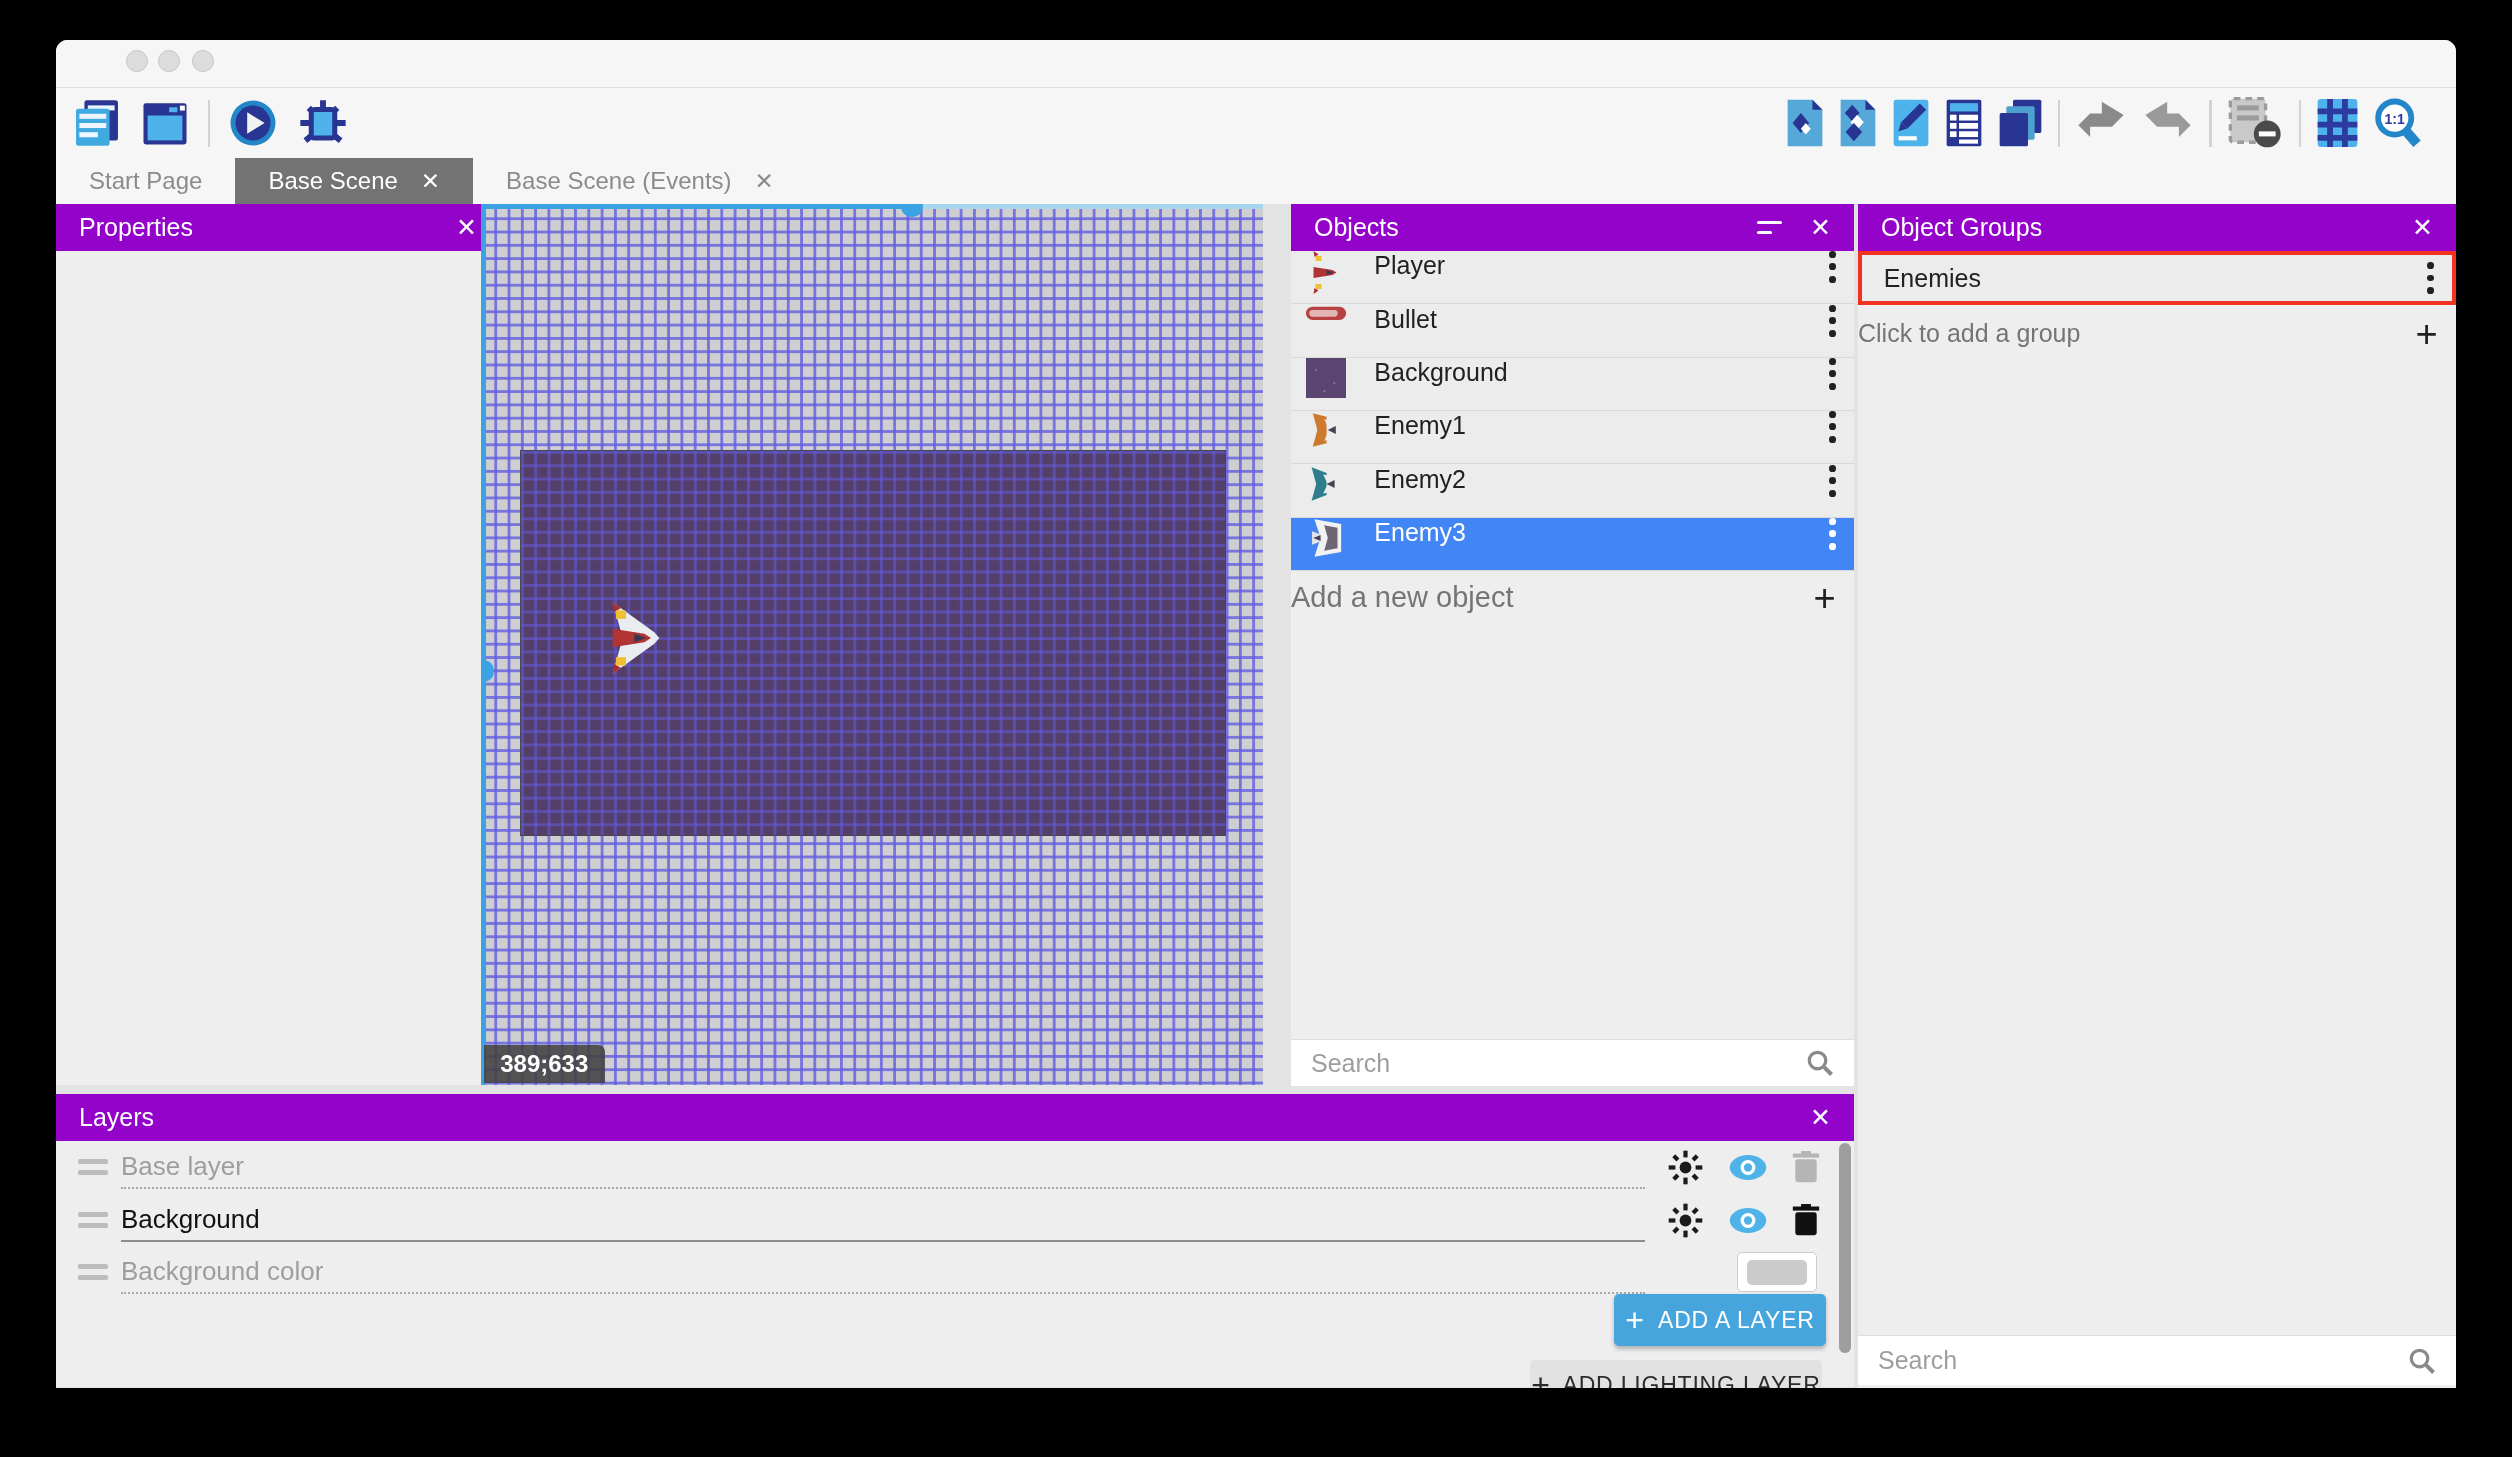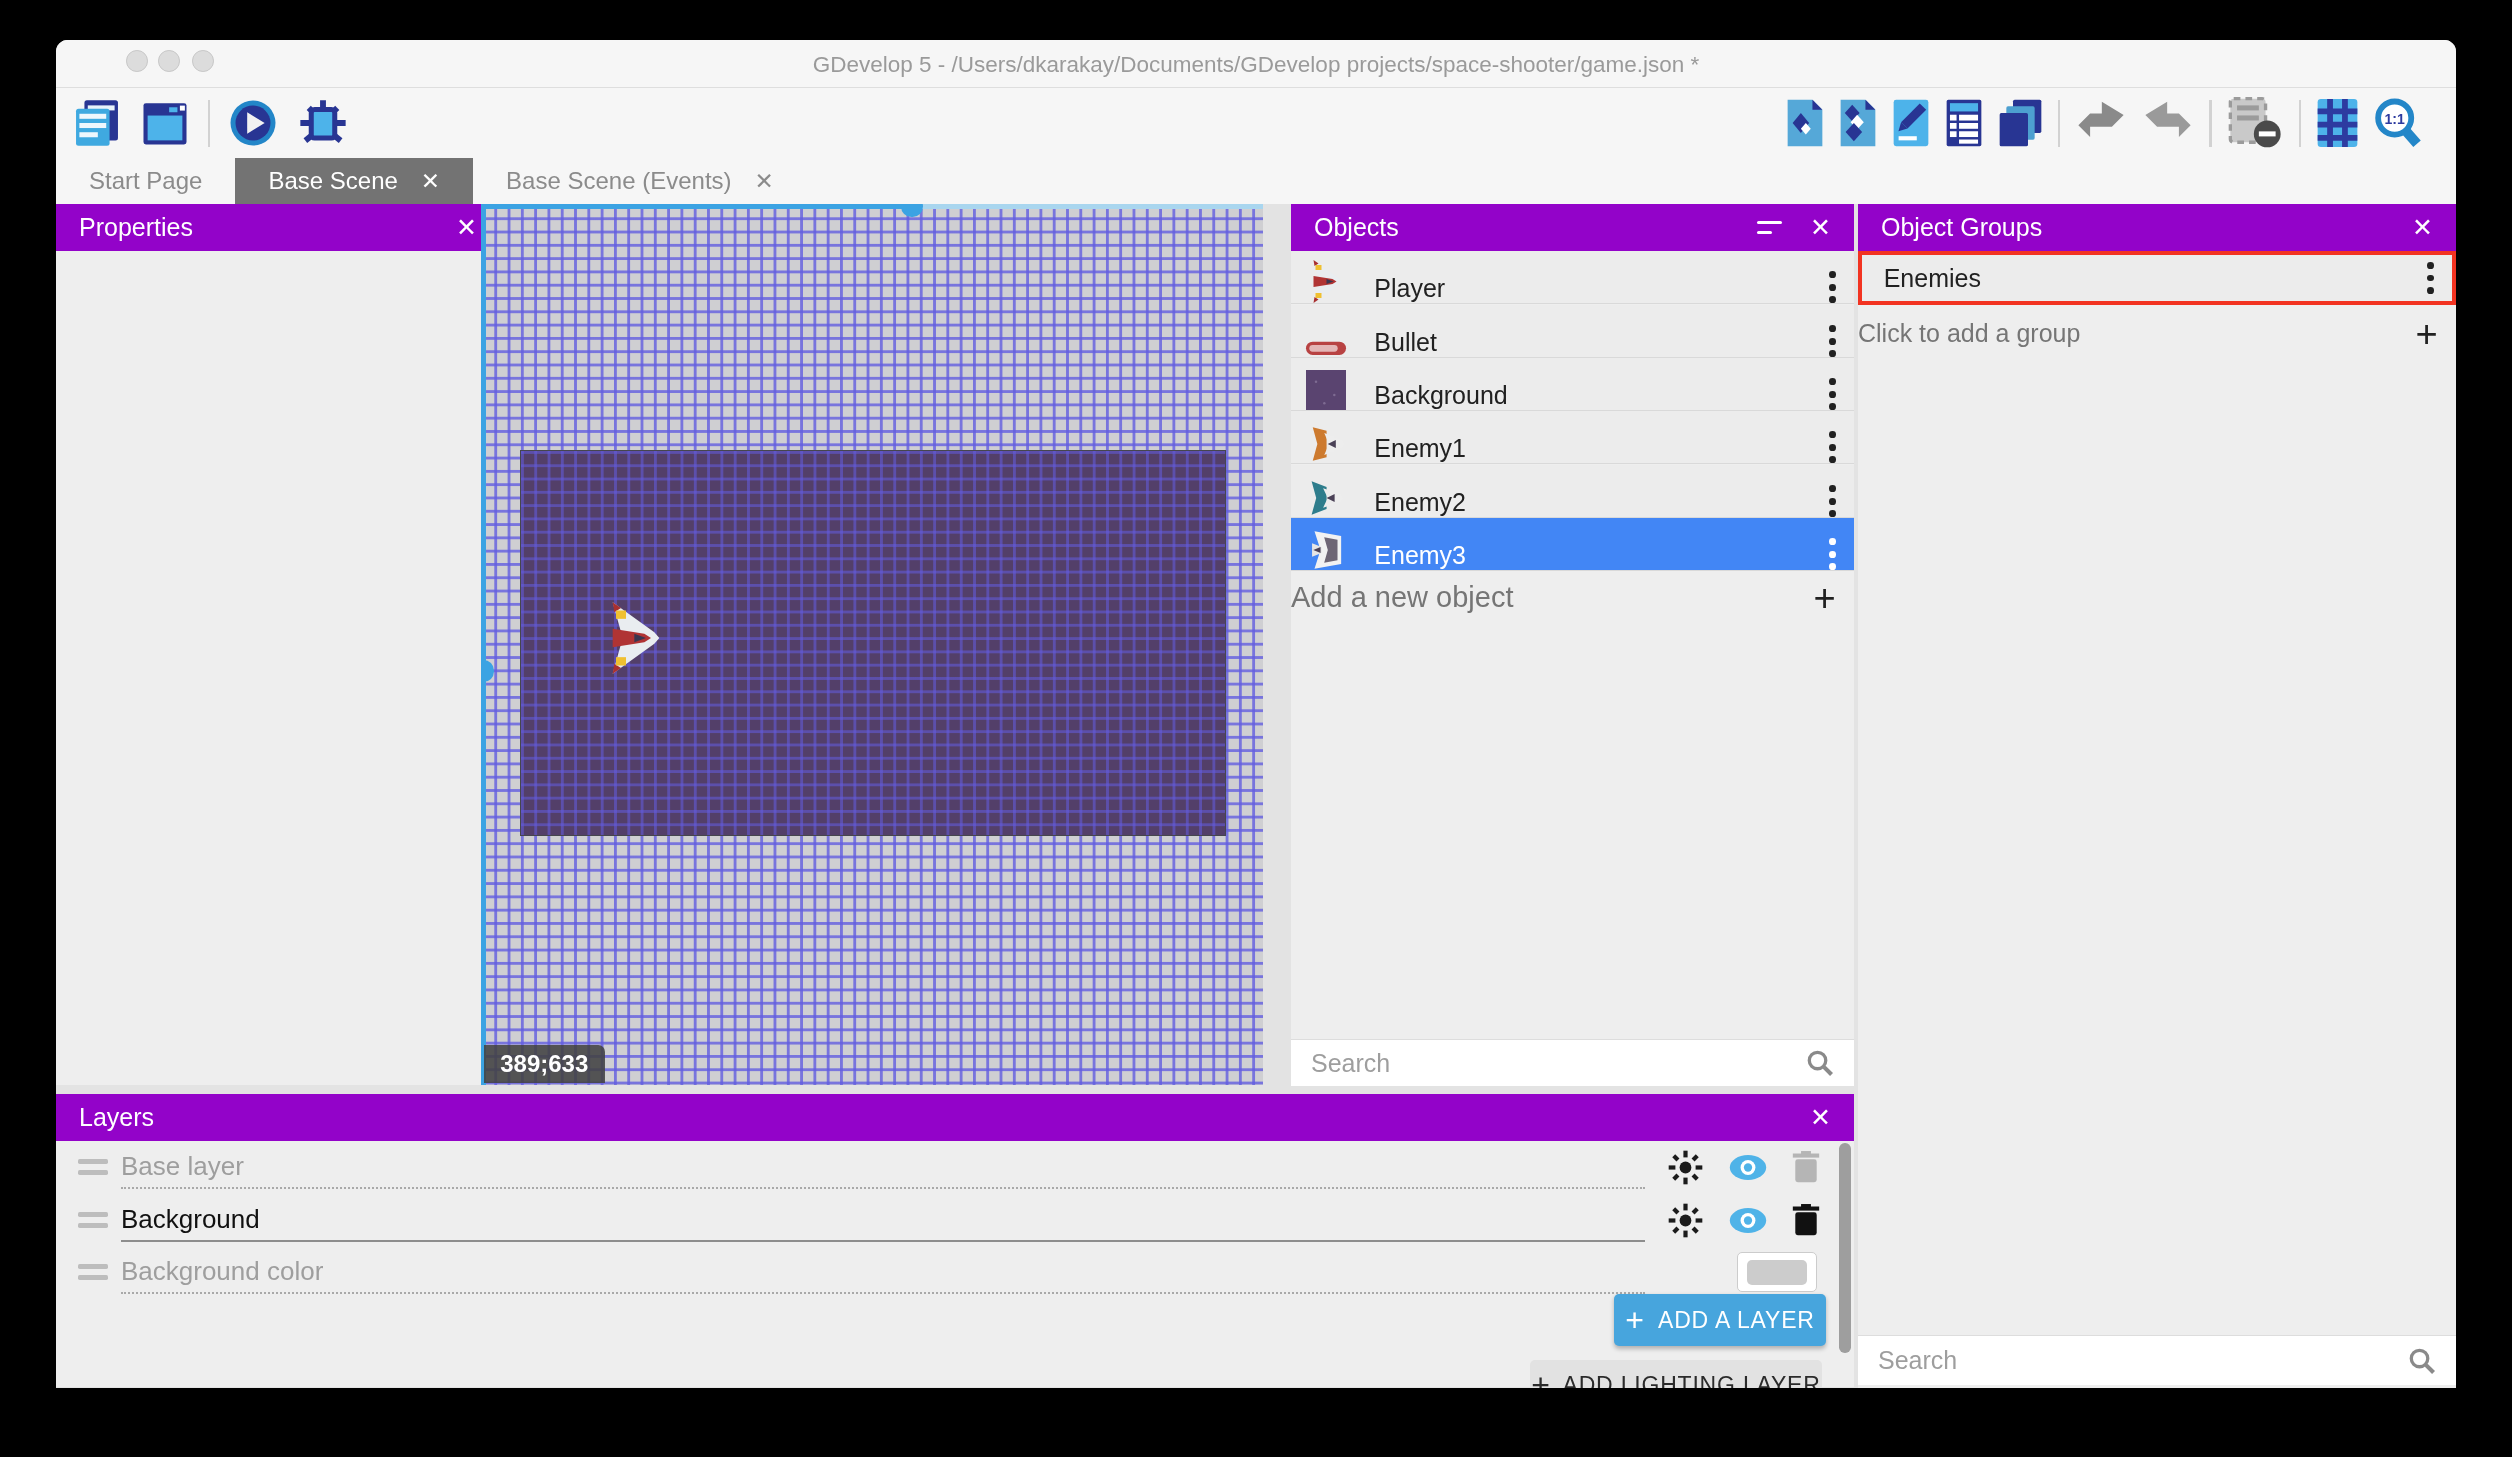--- a/index.html
+++ b/index.html
@@ -63,21 +63,21 @@
   .hthumb { position:absolute; left:420px; top:-8.3px; width:21.7px; height:21.7px; border-radius:50%; background:#3ba3e3; }
   .vscroll { position:absolute; left:0; top:0; width:5px; height:100%; background:#3ba3e3; }
   .vthumb { position:absolute; left:-8.3px; top:456px; width:21.7px; height:21.7px; border-radius:50%; background:#3ba3e3; }
   .coords { position:absolute; left:2.5px; bottom:2.5px; height:38px; padding:0 16.7px;
             background:rgba(66,66,66,.88); color:#fff; font-size:24px; font-weight:bold;
             display:flex; align-items:center; border-radius:0 6.7px 0 0; }
   .ship { position:absolute; left:125px; top:398px; }
 
   
   .objects { left:1235px; top:0; width:563px; height:881px; }
-  .orow { position:absolute; left:0; width:100%; height:53px; display:flex; align-items:flex-end;
+  .orow { position:absolute; left:0; width:100%; height:53px; display:flex; align-items:flex-start;
           border-bottom:1.7px solid #d9d9d9; background:#ececec; }
   .orow .thumb { width:43px; margin-left:13.3px; display:flex; justify-content:center; }
   .orow .oname { font-size:25px; color:#212121; margin-left:27px; }
   .orow.selected { background:#4286f5; }
   .orow.selected .oname { color:#fff; }
   .dots { margin-left:auto; margin-right:18.3px; display:flex; flex-direction:column; gap:5.8px; }
   .dots i { width:6.7px; height:6.7px; border-radius:50%; background:#212121; display:block; }
   .orow.selected .dots i { background:#fff; }
   .add-row { position:absolute; left:0; width:100%; height:53px; display:flex; align-items:center; }
   .add-row .lbl { flex:1; text-align:left; font-size:29px; color:#757575; }
@@ -125,21 +125,20 @@
 </style>
 </head>
 <body>
 
 <div class="window">
 
   <div class="titlebar">
     <span class="traffic t1"></span>
     <span class="traffic t2"></span>
     <span class="traffic t3"></span>
-    <div class="title-text">GDevelop 5 - /Users/dkarakay/Documents/GDevelop projects/space-shooter/game.json *</div>
   </div>
 
   <div class="toolbar">
     <div class="tb-left">
       <span class="tb-btn">
         <svg width="52" height="52" viewBox="0 0 62 62">
           <rect x="16" y="4" width="40" height="48" rx="3" fill="#283593"></rect>
           <rect x="20" y="10" width="32" height="6" fill="#e8f2fa"></rect>
           <rect x="6" y="14" width="40" height="44" rx="3" fill="#3fa9e0"></rect>
           <rect x="10" y="20" width="32" height="6" fill="#eef7fd"></rect>

